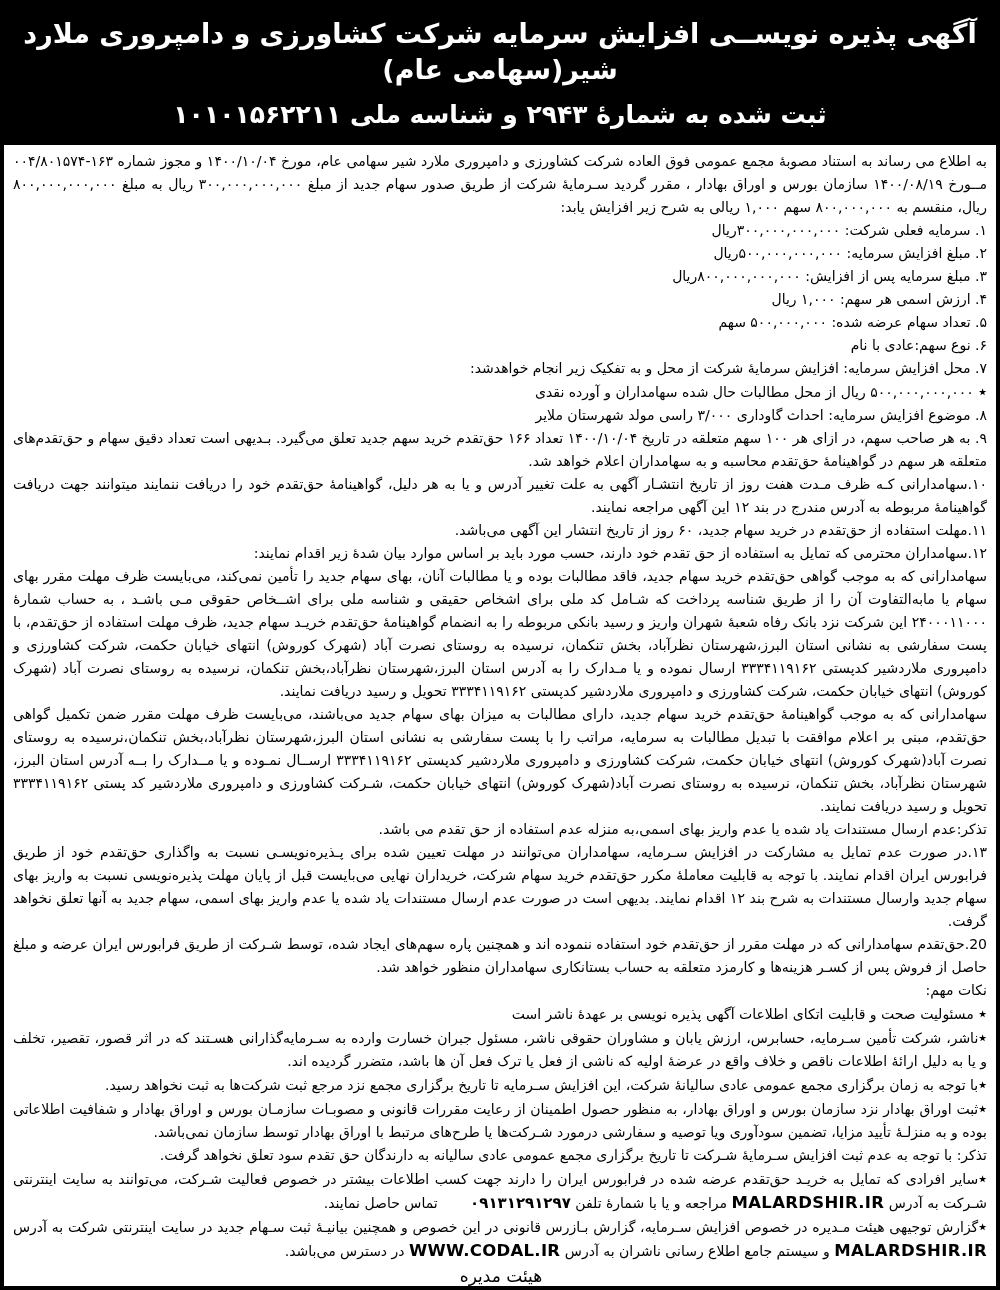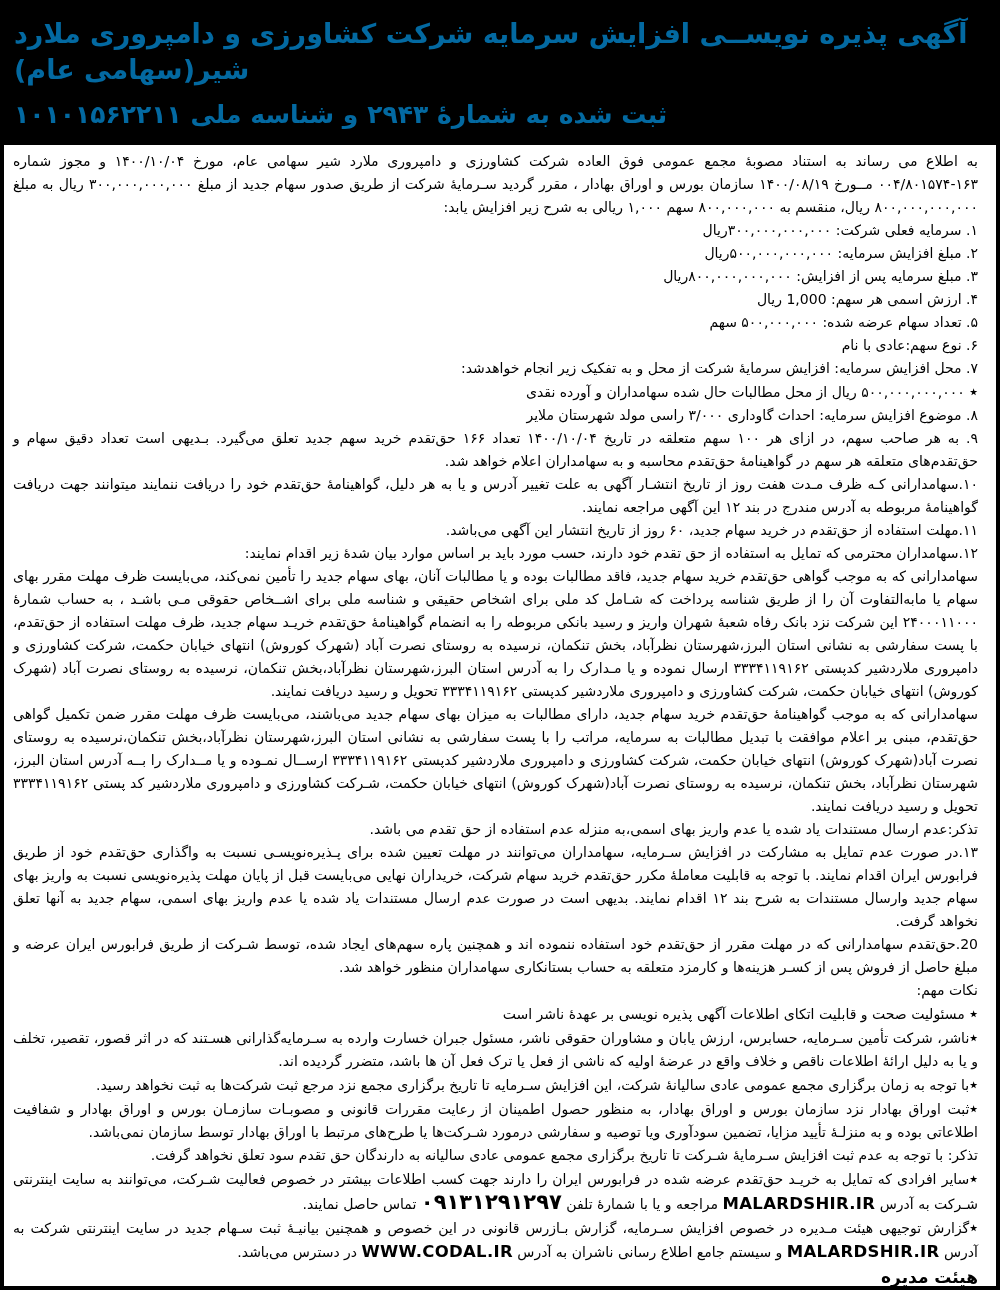--- a/index.html
+++ b/index.html
@@ -9,44 +9,44 @@
     margin:0 auto;
     background:#fff;
     border:4px solid #000;
     box-sizing:border-box;
     font-family:"DejaVu Sans", sans-serif;
     color:#000;
     overflow:hidden;
   }
   .header{
     background:#000;
-    color:#0369a1;
-    text-align:left;
+    color:#ffffff;
+    text-align:center;
     direction:rtl;
     padding:12px 10px 14px;
   }
   .header .l1{font-size:27px;font-weight:bold;line-height:1.35;}
   .header .l2{font-size:25px;font-weight:bold;line-height:1.3;margin-top:10px;}
   .content{
     direction:rtl;
     text-align:justify;
     font-size:14px;
     line-height:23px;
-    padding:5px 18px 0 9px;
+    padding:5px 9px 0 9px;
   }
   .content p{margin:0;}
   b.lbl{font-weight:normal;}
   .star{font-weight:bold;font-size:16px;}
   .url{font-weight:bold;font-size:16.5px;letter-spacing:.3px;}
-  .phone{font-weight:bold;font-size:21px;}
+  .phone{font-weight:bold;font-size:15px;margin-left:28px;}
   .heading{font-weight:normal;}
   .sign{
-    font-weight:bold;
+    font-weight:normal;
     font-size:17px;
-    text-align:right;
+    text-align:center;
     direction:rtl;
     margin-top:2px;
     padding-left:2px;
   }
 </style>
 </head>
 <body>
 
 <div class="page">
 
@@ -55,21 +55,21 @@
     <div class="l2">ثبت شده به شمارهٔ ۲۹۴۳ و شناسه ملی ۱۰۱۰۱۵۶۲۲۱۱</div>
   </div>
 
   <div class="content">
 
     <p>به اطلاع می رساند به استناد مصوبهٔ مجمع عمومی فوق العاده شرکت کشاورزی و دامپروری ملارد شیر سهامی عام، مورخ ۱۴۰۰/۱۰/۰۴ و مجوز شماره ۱۶۳-۰۰۴/۸۰۱۵۷۴ مــورخ ۱۴۰۰/۰۸/۱۹ سازمان بورس و اوراق بهادار ، مقرر گردید سـرمایهٔ شرکت از طریق صدور سهام جدید از مبلغ ۳۰۰,۰۰۰,۰۰۰,۰۰۰ ریال به مبلغ ۸۰۰,۰۰۰,۰۰۰,۰۰۰ ریال، منقسم به ۸۰۰,۰۰۰,۰۰۰ سهم ۱,۰۰۰ ریالی به شرح زیر افزایش یابد:</p>
 
     <p><b class="lbl">۱. سرمایه فعلی شرکت:</b><span> ۳۰۰,۰۰۰,۰۰۰,۰۰۰ریال</span></p>
     <p><b class="lbl">۲. مبلغ افزایش سرمایه:</b><span> ۵۰۰,۰۰۰,۰۰۰,۰۰۰ریال</span></p>
     <p><b class="lbl">۳. مبلغ سرمایه پس از افزایش:</b><span> ۸۰۰,۰۰۰,۰۰۰,۰۰۰ریال</span></p>
-    <p><b class="lbl">۴. ارزش اسمی هر سهم:</b><span> 1,000 ریال</span></p>
+    <p><b class="lbl">۴. ارزش اسمی هر سهم:</b><span> ۱,۰۰۰ ریال</span></p>
     <p><b class="lbl">۵. تعداد سهام عرضه شده:</b><span> ۵۰۰,۰۰۰,۰۰۰ سهم</span></p>
     <p><b class="lbl">۶. نوع سهم:</b><span>عادی با نام</span></p>
     <p><b class="lbl">۷. محل افزایش سرمایه:</b><span> افزایش سرمایهٔ شرکت از محل و به تفکیک زیر انجام خواهدشد:</span></p>
     <p><span class="star">٭</span><span> ۵۰۰,۰۰۰,۰۰۰,۰۰۰ ریال از محل مطالبات حال شده سهامداران و آورده نقدی</span></p>
     <p><b class="lbl">۸. موضوع افزایش سرمایه:</b><span> احداث گاوداری ۳/۰۰۰ راسی مولد شهرستان ملایر</span></p>
 
     <p><b class="lbl">۹.</b><span> به هر صاحب سهم، در ازای هر ۱۰۰ سهم متعلقه در تاریخ ۱۴۰۰/۱۰/۰۴ تعداد ۱۶۶ حق‌تقدم خرید سهم جدید تعلق می‌گیرد. بـدیهی است تعداد دقیق سهام و حق‌تقدم‌های متعلقه هر سهم در گواهینامهٔ حق‌تقدم محاسبه و به سهامداران اعلام خواهد شد.</span></p>
     <p><b class="lbl">۱۰.</b><span>سهامدارانی کـه ظرف مـدت هفت روز از تاریخ انتشـار آگهی به علت تغییر آدرس و یا به هر دلیل، گواهینامهٔ حق‌تقدم خود را دریافت ننمایند میتوانند جهت دریافت گواهینامهٔ مربوطه به آدرس مندرج در بند ۱۲ این آگهی مراجعه نمایند.</span></p>
     <p><b class="lbl">۱۱.</b><span>مهلت استفاده از حق‌تقدم در خرید سهام جدید، ۶۰ روز از تاریخ انتشار این آگهی می‌باشد.</span></p>
     <p><b class="lbl">۱۲.</b><span>سهامداران محترمی که تمایل به استفاده از حق تقدم خود دارند، حسب مورد باید بر اساس موارد بیان شدهٔ زیر اقدام نمایند:</span></p>

